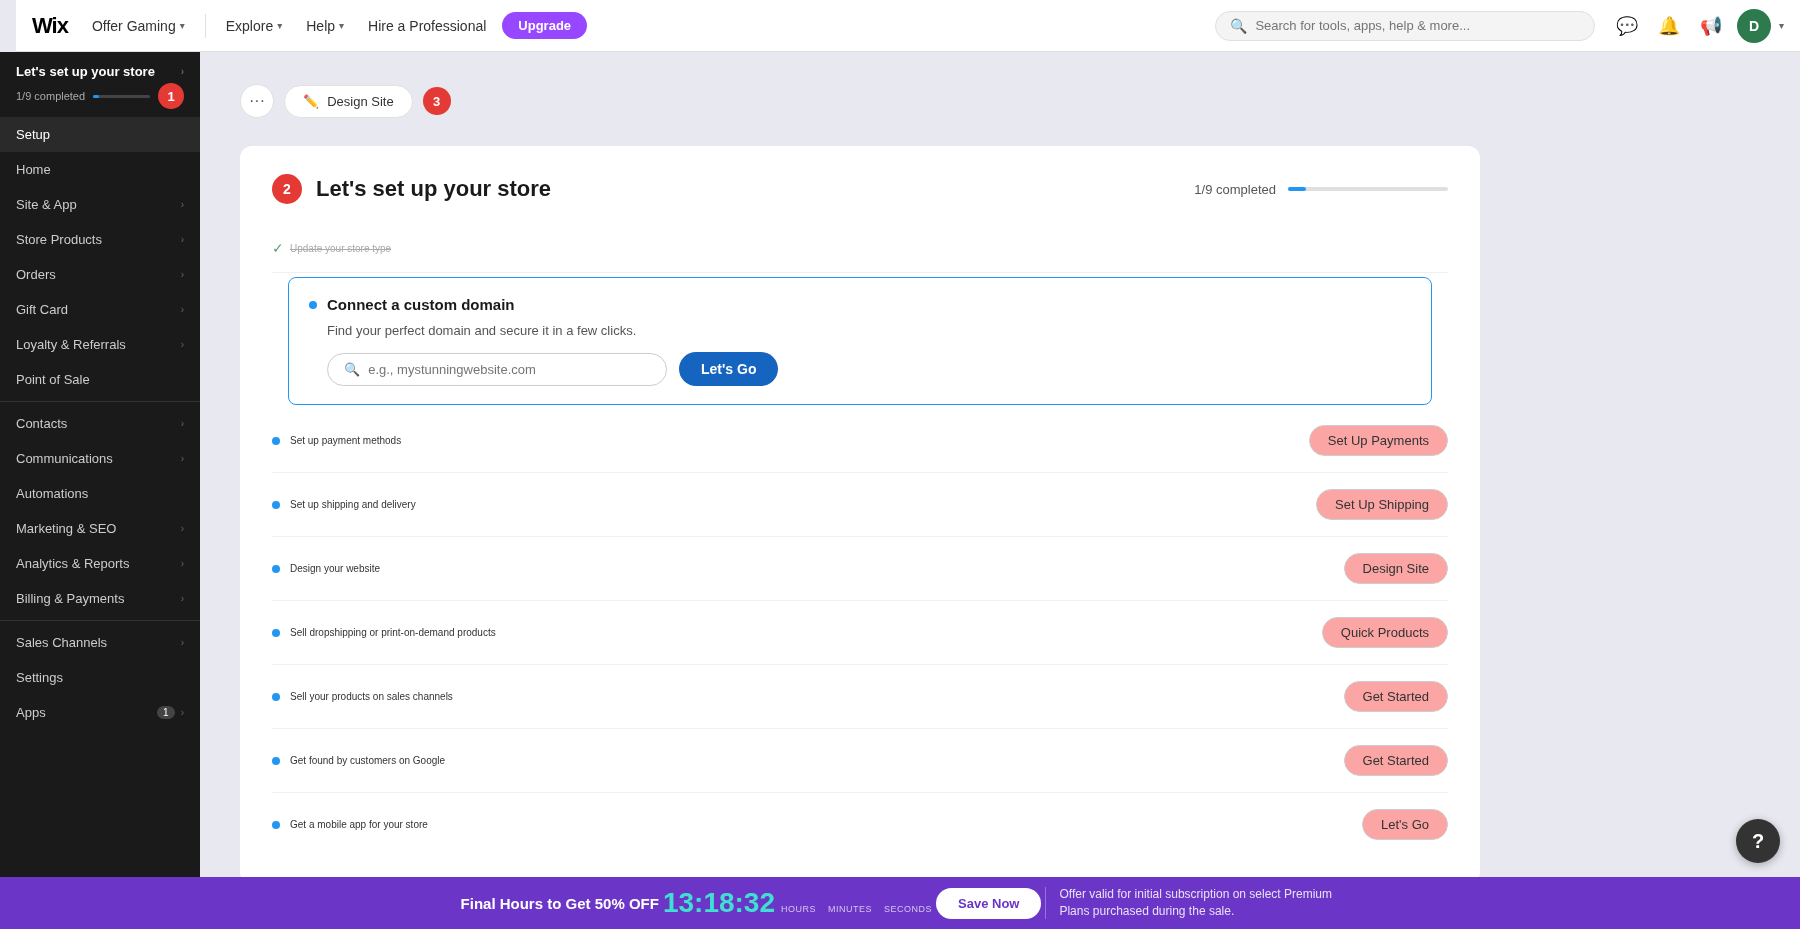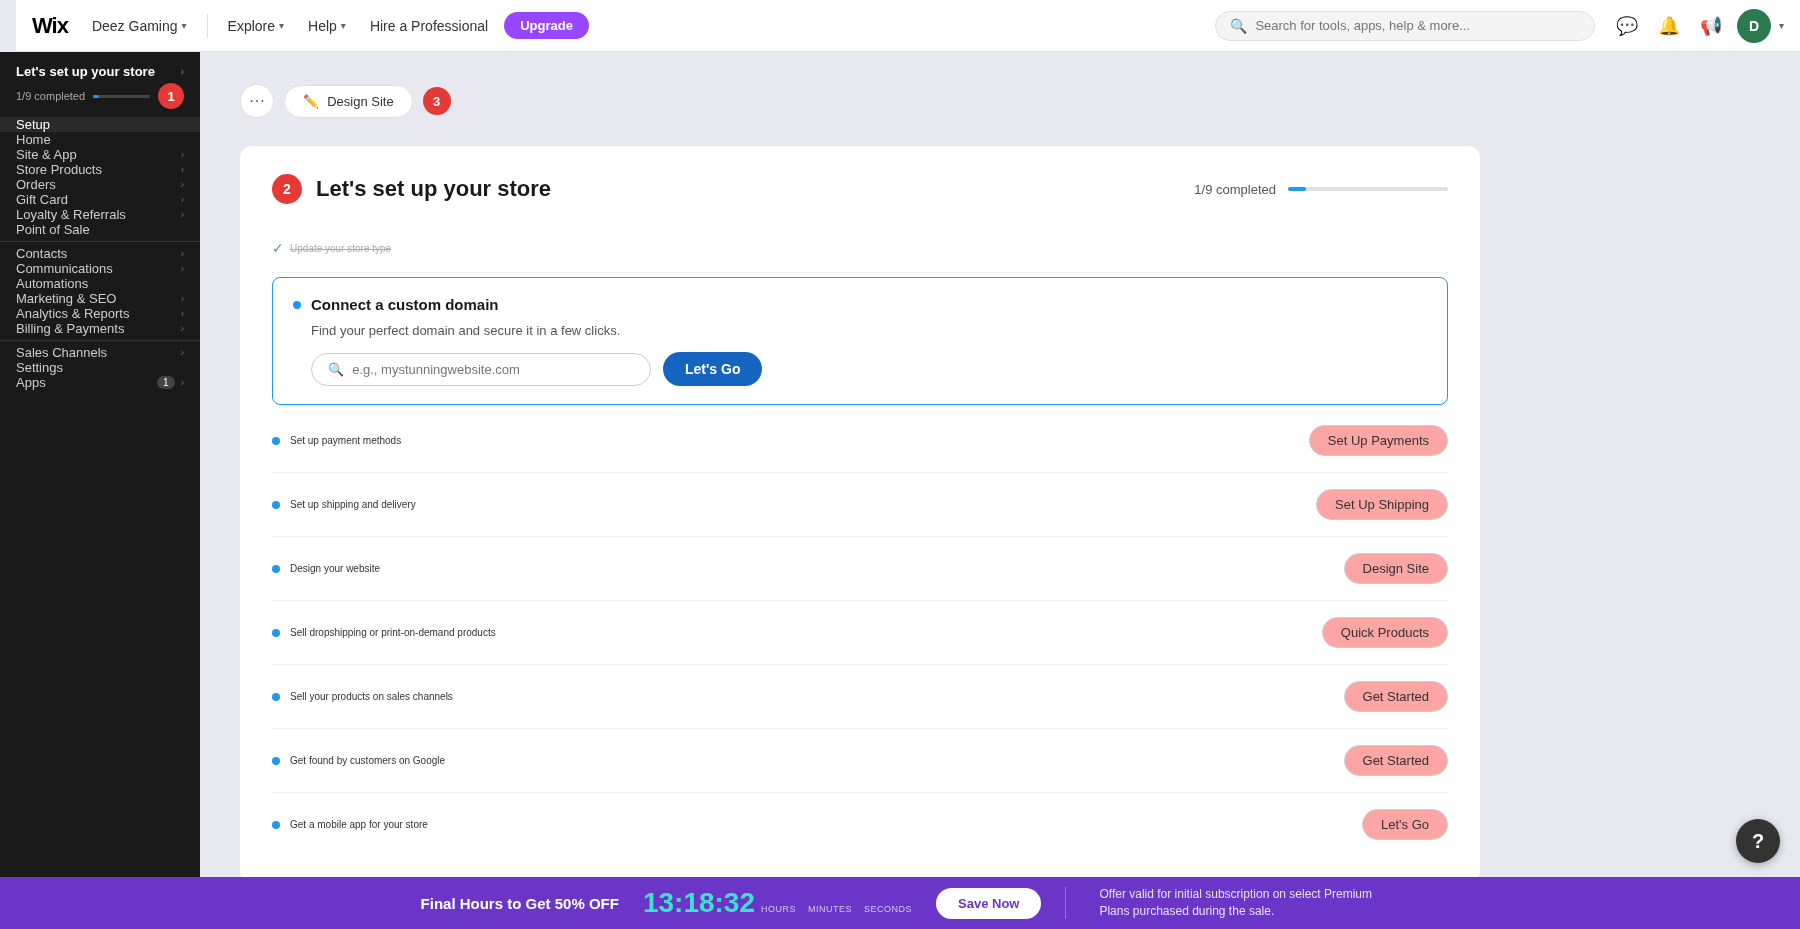--- a/index.html
+++ b/index.html
@@ -78,21 +78,21 @@
     }
     .progress-bar-container {
       flex: 1; height: 3px; background: #444; border-radius: 2px;
     }
     .progress-bar-fill {
       height: 100%; background: #2196f3; border-radius: 2px; width: 11%;
     }
 
     .sidebar-item {
       display: flex; align-items: center; justify-content: space-between;
-      padding: 0 16px; font-size: 13px; color: #ccc;
+      padding: 10px 16px; font-size: 13px; color: #ccc;
       cursor: pointer; transition: background 0.15s;
     }
     .sidebar-item.active { background: #2a2a2a; color: #fff; font-weight: 500; }
     .sidebar-chevron { font-size: 10px; color: #666; }
     .sidebar-badge {
       background: #444; color: #fff; font-size: 10px;
       padding: 1px 6px; border-radius: 10px;
     }
     .sidebar-divider { height: 1px; background: #333; margin: 4px 0; }
     .sidebar-bottom {
@@ -212,21 +212,21 @@
       background: #1565c0; color: #fff; border: none;
       padding: 9px 22px; border-radius: 20px;
       font-size: 14px; font-weight: 600; cursor: pointer;
     }
 
     
     .bottom-banner {
       position: fixed; bottom: 0; left: 0; right: 0;
       background: #6b35c7; color: #fff;
       display: flex; align-items: center; justify-content: center;
-      padding: 10px 40px; gap: 24px; height: 52px; z-index: 200;
+      padding: 10px 40px; gap: 4px; height: 52px; z-index: 200;
     }
     .banner-text { font-size: 15px; font-weight: 600; }
     .timer {
       display: flex; align-items: baseline; gap: 2px;
     }
     .timer-digits { font-size: 28px; font-weight: 700; color: #40e0d0; }
     .timer-labels {
       display: flex; gap: 12px; font-size: 9px; color: rgba(255,255,255,0.7);
       margin-left: 4px;
     }
@@ -247,21 +247,21 @@
       display: flex; align-items: center; justify-content: center;
       cursor: pointer; z-index: 150; box-shadow: 0 2px 8px rgba(0,0,0,0.3);
     }
   </style>
 </head>
 <body>
 
 <nav class="top-nav">
   <span class="wix-logo">Wix</span>
   <div class="site-name-btn">
-    <span>Deez Gaming</span>
+    <span>Offer Gaming</span>
     <span class="chevron-down">▾</span>
   </div>
   <div class="nav-divider"></div>
   <div class="nav-btn">
     <span>Explore</span>
     <span class="chevron-down">▾</span>
   </div>
   <div class="nav-btn">
     <span>Help</span>
     <span class="chevron-down">▾</span>
@@ -408,21 +408,21 @@
 
     <div class="task-list">
 
       <div class="task-item">
         <div class="task-item-left">
           <span class="task-check">✓</span>
           <span class="task-label completed-label">Update your store type</span>
         </div>
       </div>
 
-      <div style="border: 1.5px solid #2196f3; border-radius: 8px; padding: 18px 20px; margin: 4px 0;">
+      <div style="border: 1.5px solid #2196f3; border-radius: 8px; padding: 18px 20px; margin: 4px 16px;">
         <div class="task-expanded-header">
           <div class="task-dot"></div>
           <span class="task-expanded-title">Connect a custom domain</span>
         </div>
         <div class="task-expanded-body">
           <p class="task-expanded-desc">Find your perfect domain and secure it in a few clicks.</p>
           <div class="domain-search-row">
             <div class="domain-input-wrap">
               <span class="domain-search-icon">🔍</span>
               <input type="text" placeholder="e.g., mystunningwebsite.com" style="">

